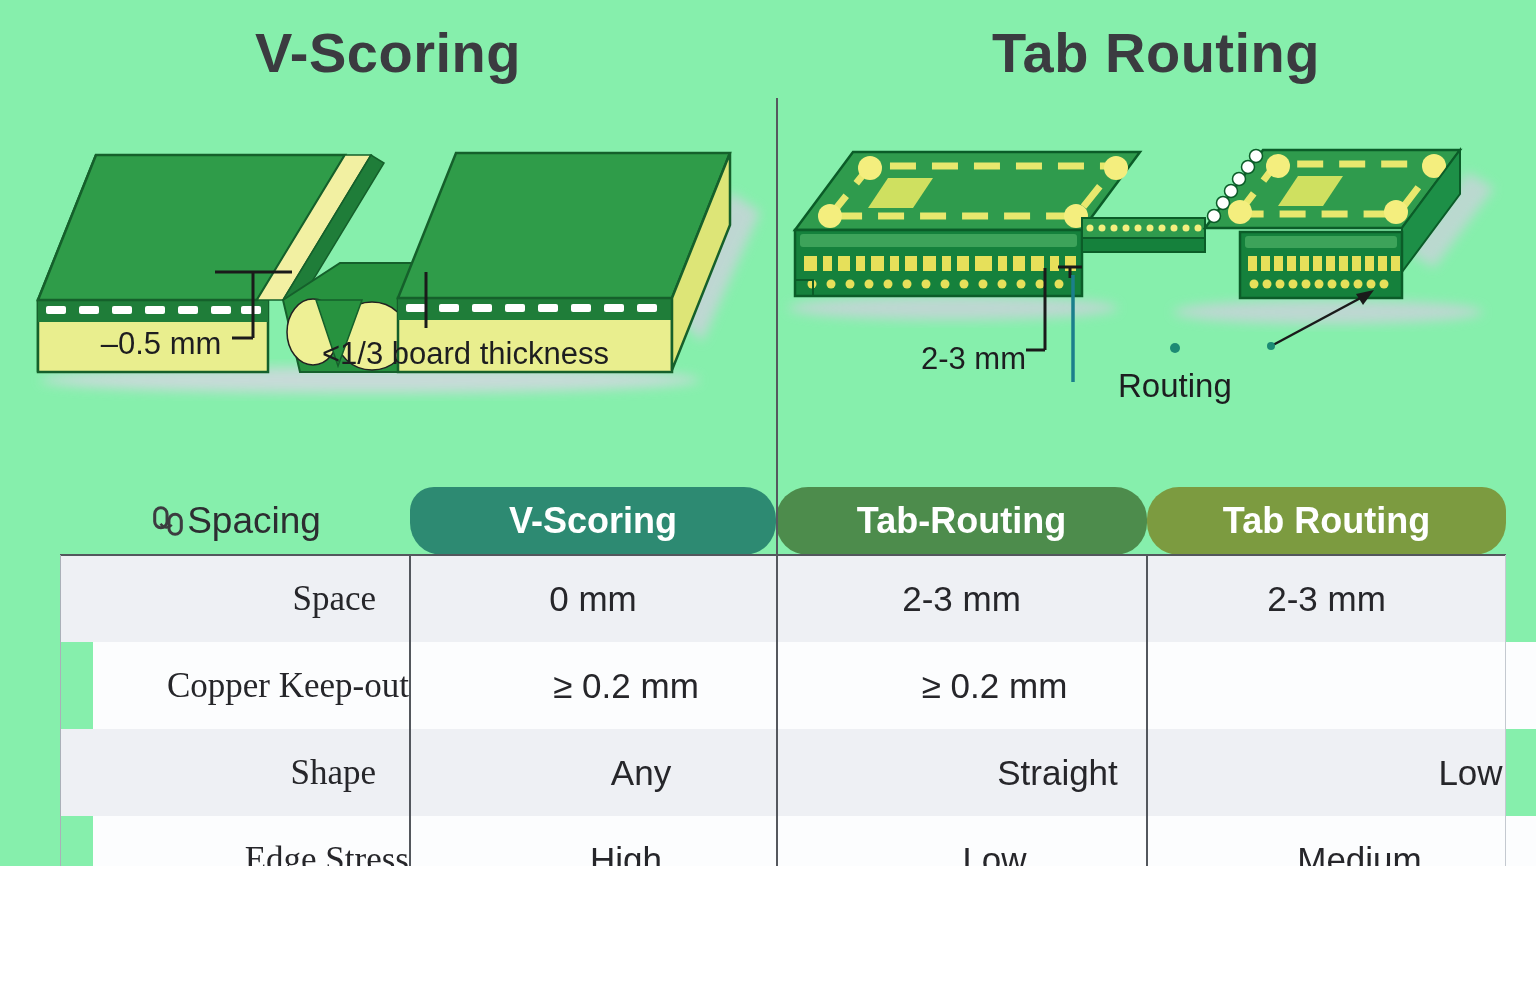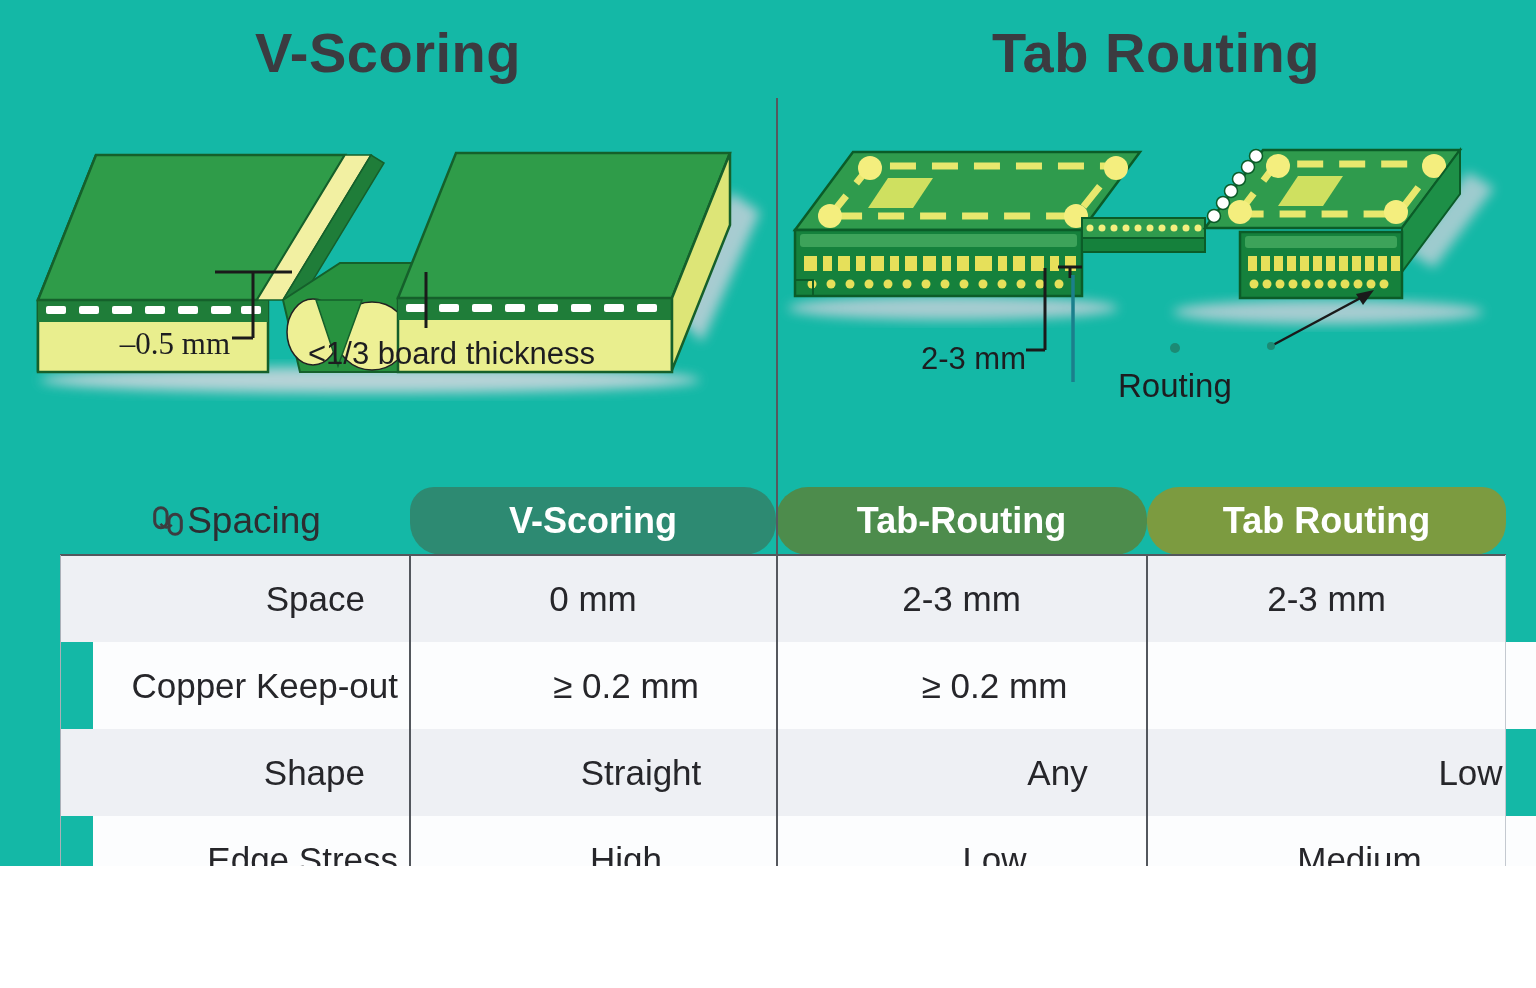--- a/index.html
+++ b/index.html
@@ -1,16 +1,16 @@
 <!DOCTYPE html>
 <html><head>
 <meta charset="utf-8">
 <style>
   html,body{margin:0;padding:0;background:#ffffff;}
-  #page{position:relative;width:1536px;height:866px;background:#14b8a6;overflow:hidden;
+  #page{position:relative;width:1536px;height:866px;background:#86efac;overflow:hidden;
         font-family:"Liberation Sans", sans-serif;color:#26262a;}
   .abs{position:absolute;}
   .title{font-size:56px;font-weight:bold;color:#3b3b40;text-align:center;letter-spacing:.5px;}
   #title-left{left:0;top:20px;width:776px;}
   #title-right{left:776px;top:20px;width:760px;}
   .illu-label{font-size:31px;color:#1d1d20;white-space:nowrap;}
   #divider{left:776px;top:98px;width:2px;height:890px;background:#55585e;z-index:30;}
 
   
   #table{left:60px;top:487px;width:1446px;height:501px;z-index:10;}
@@ -19,29 +19,29 @@
   .corner{display:flex;align-items:center;justify-content:center;
           font-size:37px;color:#2d2d31;}
   .hcell{display:flex;align-items:center;justify-content:center;color:#ffffff;
          font-size:36px;font-weight:bold;border-radius:32px;}
   .hcell.teal{background:#2d8a72;border-top-left-radius:24px;}
   .hcell.green{background:#4d8c4c;}
   .hcell.olive{background:#7c9b40;border-top-right-radius:24px;}
   .trow{position:absolute;left:0;width:1446px;height:87px;display:grid;
         grid-template-columns:350px 366px 371px 359px;}
   .trow .rlabel{display:flex;align-items:center;justify-content:flex-end;
-        padding-right:45px;font-size:35px;color:#26262a;box-sizing:border-box;}
+        padding-right:34px;font-size:35px;color:#26262a;box-sizing:border-box;font-family:Liberation Serif, serif;}
   .trow .val{display:flex;align-items:center;justify-content:center;font-size:35px;color:#26262a;}
   .bg-alt{background:#eef0f4;}
   .bg-plain{background:#fcfdfe;margin-left:33px;}
   .line{position:absolute;background:#53575d;z-index:20;}
 
   
-  #lbl-depth{left:92px;top:326px;width:138px;text-align:right;font-family:Liberation Serif, serif;}
-  #lbl-thickness{left:308px;top:336px;text-align:center;}
+  #lbl-depth{left:92px;top:326px;width:138px;text-align:center;}
+  #lbl-thickness{left:322px;top:336px;text-align:center;}
   #lbl-gap{left:878px;top:341px;width:148px;text-align:right;}
   .legend-line{display:flex;align-items:center;gap:14px;flex-direction:column;}
   #legend-routing{left:1118px;top:343px;}
   #legend-depanel{left:1118px;top:386px;}
   .bullet{width:10px;height:10px;border-radius:50%;display:inline-block;}
   .bullet.teal{background:#1c8a74;}
   .bullet.olive{background:#8a9a33;}
   #legend-depanel .ital{font-style:italic;font-size:30px;}
   #legend-depanel .mb{font-size:33px;margin-left:14px;}
 </style>
@@ -286,22 +286,22 @@
       <div class="val">2-3 mm</div>
       <div class="val">2-3 mm</div>
     </div>
     <div class="trow bg-plain" style="top:155px;">
       <div class="rlabel">Copper Keep-out</div>
       <div class="val">≥ 0.2 mm</div>
       <div class="val">≥ 0.2 mm</div>
     </div>
     <div class="trow bg-alt" style="top:242px;gap:48px;">
       <div class="rlabel">Shape</div>
+      <div class="val">Any</div>
       <div class="val">Straight</div>
-      <div class="val">Any</div>
       <div class="val">Low</div>
     </div>
     <div class="trow bg-plain" style="top:329px;">
       <div class="rlabel">Edge Stress</div>
       <div class="val">High</div>
       <div class="val">Low</div>
       <div class="val">Medium</div>
     </div>
     <div class="trow bg-plain" style="top:416px;">
       <div class="rlabel">Cost</div>

